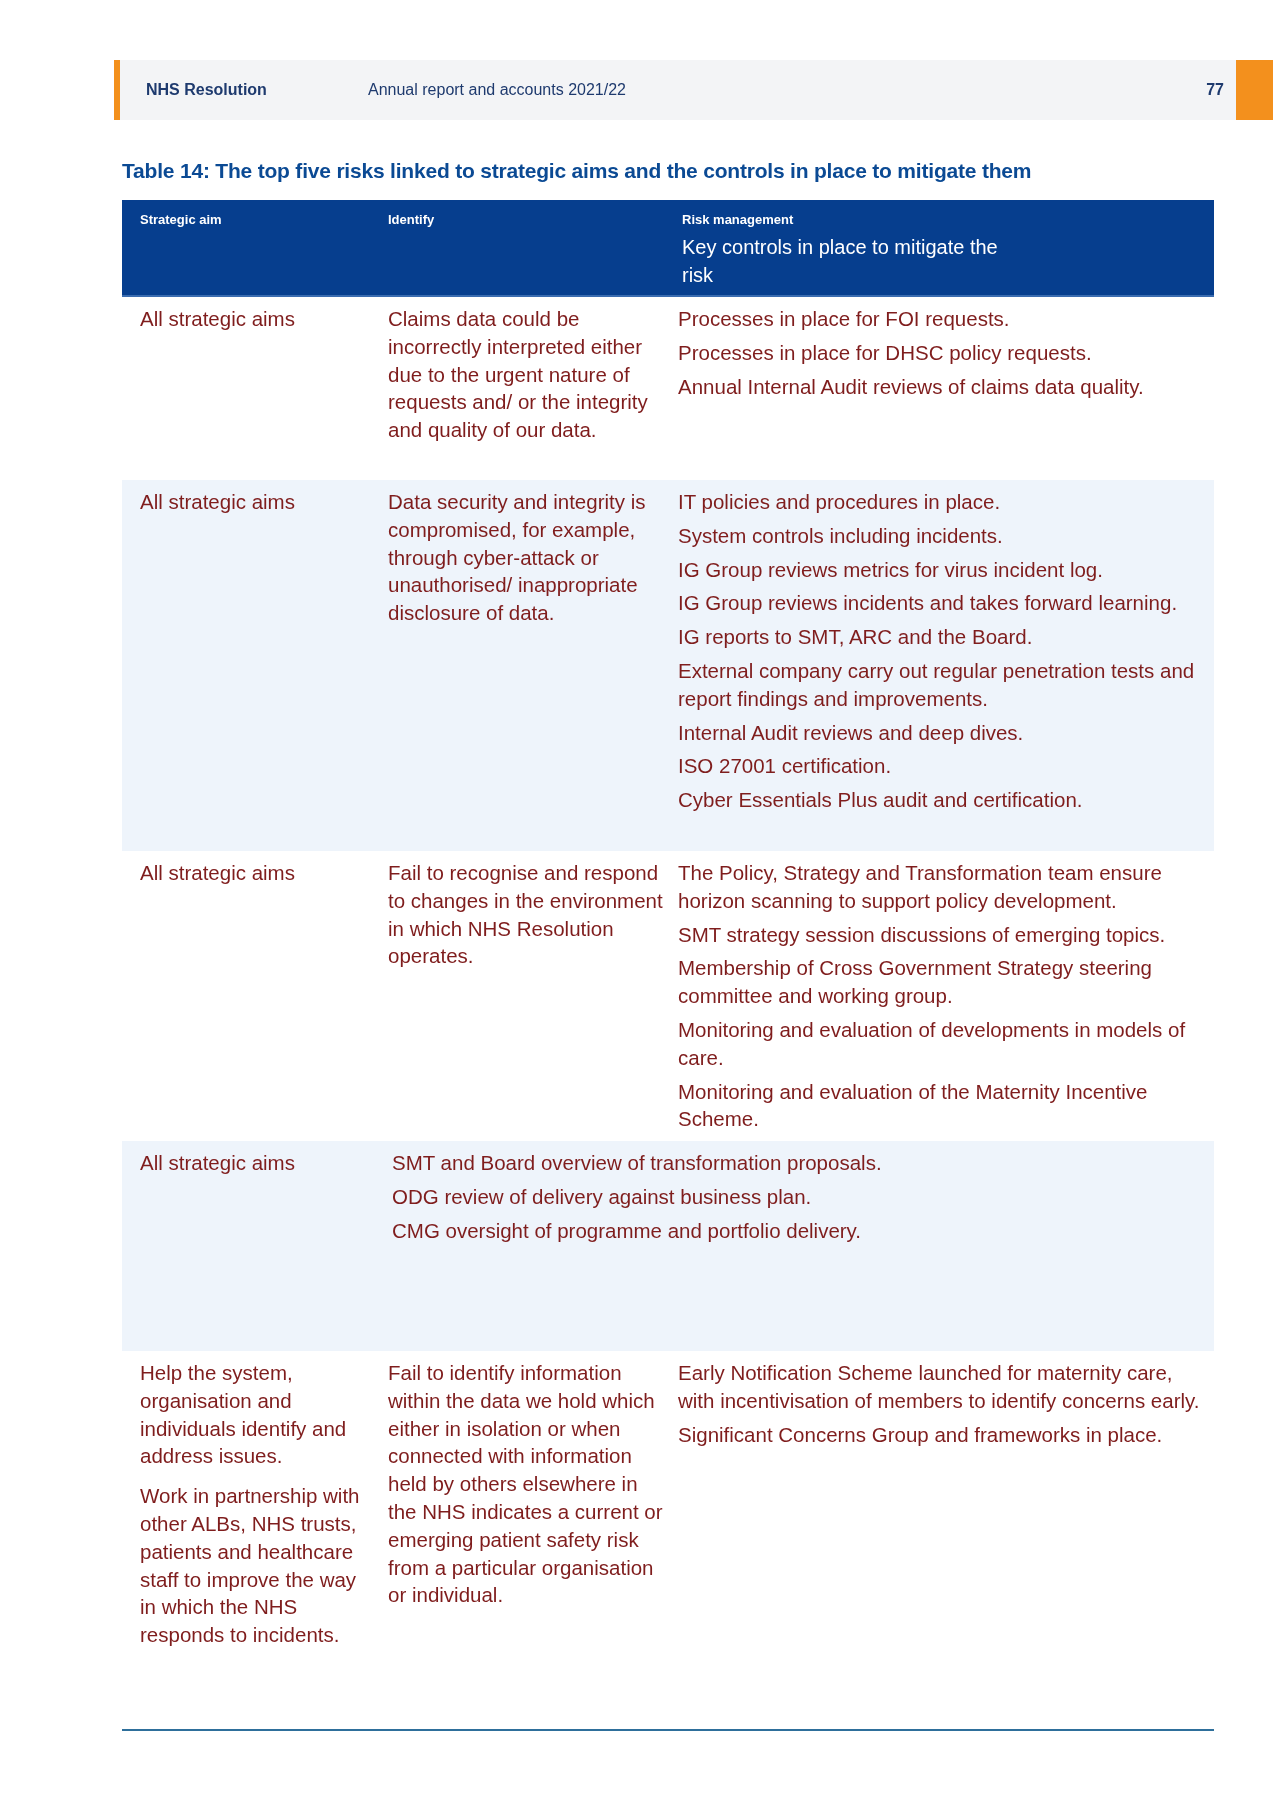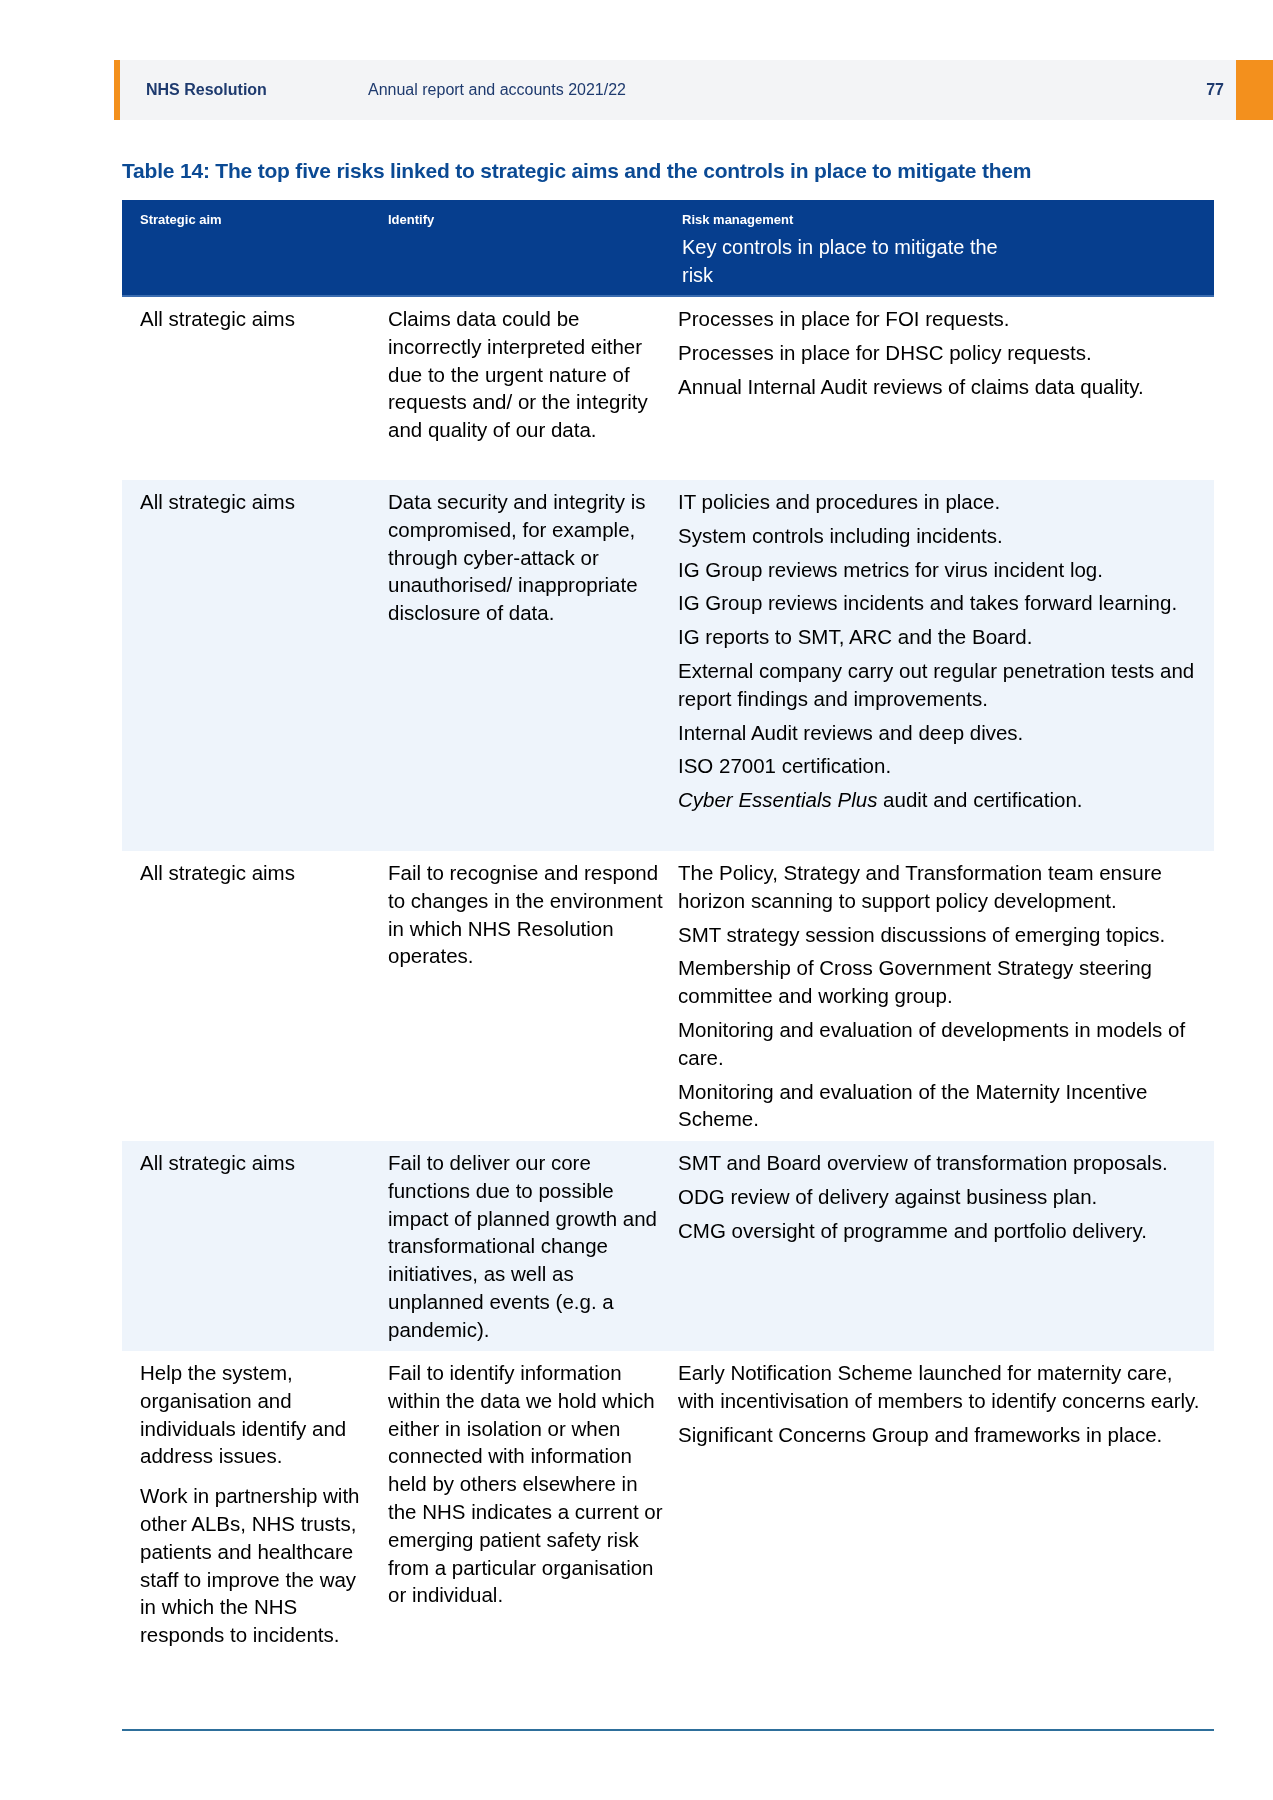--- a/index.html
+++ b/index.html
@@ -23,25 +23,25 @@
   .tbl { position: absolute; left: 122px; top: 200px; width: 1092px; }
   .thead { background: #063e8e; color: #ffffff; display: flex; padding: 6px 0 6px 0; border-bottom: 2px solid #3a6cb0; }
   .row { display: flex; padding: 8px 0 8px 0; }
   .row.alt { background: #eef4fb; }
   .c1 { width: 266px; padding-left: 18px; box-sizing: border-box; }
   .c2 { width: 286px; padding-left: 0; box-sizing: border-box; padding-right: 6px; }
   .c3 { flex: 1; padding-left: 4px; box-sizing: border-box; padding-right: 8px; }
   .thead .c3 { padding-left: 8px; }
   .hlabel { font-size: 13px; font-weight: bold; line-height: 28px; }
   .hsub { font-size: 20px; line-height: 27.5px; }
-  .cell { font-size: 20.5px; line-height: 27.8px; color: #000000; }
+  .cell { font-size: 20.5px; line-height: 27.8px; color: #7f1d1d; }
   .item { margin-bottom: 6px; }
   .item:last-child { margin-bottom: 0; }
   .para { margin-bottom: 12px; }
-  .it { font-style: italic; }
+  .it { }
   .bottom-rule { position: absolute; left: 122px; top: 1729px; width: 1092px; height: 2px; background: #2e6f9b; }
 </style>
 </head>
 <body>
 
 <div class="header">
   <span class="org">NHS Resolution</span>
   <span class="pub">Annual report and accounts 2021/22</span>
   <span class="pg">77</span>
 </div>
@@ -104,21 +104,20 @@
       <div class="item">Membership of Cross Government Strategy steering committee and working group.</div>
       <div class="item">Monitoring and evaluation of developments in models of care.</div>
       <div class="item">Monitoring and evaluation of the Maternity Incentive Scheme.</div>
     </div>
   </div>
 
   <div class="row alt" style="height:194px">
     <div class="c1 cell">
       <div>All strategic aims</div>
     </div>
-    <div class="c2 cell">Fail to deliver our core functions due to possible impact of planned growth and transformational change initiatives, as well as unplanned events (e.g. a pandemic).</div>
     <div class="c3 cell">
       <div class="item">SMT and Board overview of transformation proposals.</div>
       <div class="item">ODG review of delivery against business plan.</div>
       <div class="item">CMG oversight of programme and portfolio delivery.</div>
     </div>
   </div>
 
   <div class="row">
     <div class="c1 cell" style="padding-right:14px">
       <div class="para">Help the system, organisation and individuals identify and address issues.</div>

